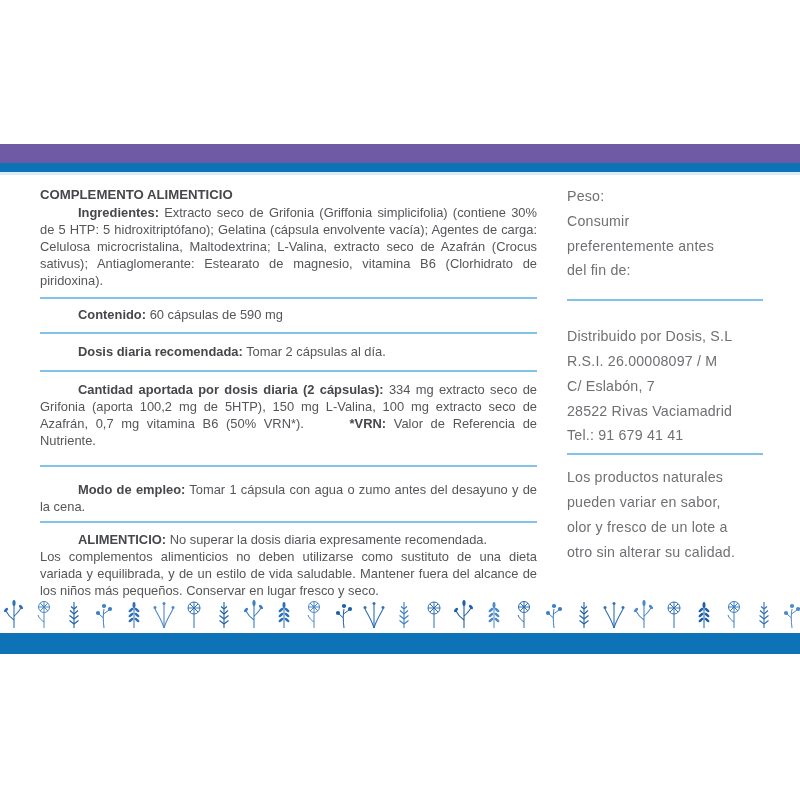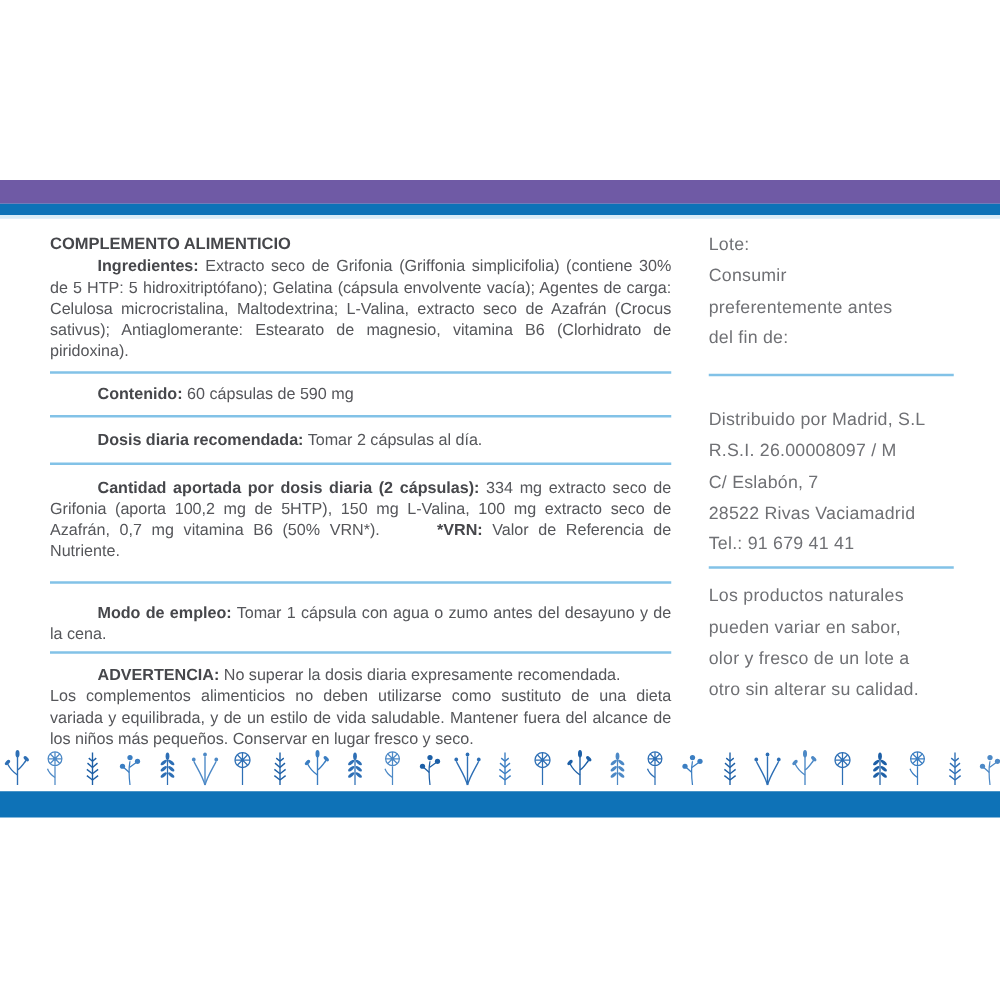--- a/index.html
+++ b/index.html
@@ -85,37 +85,37 @@
 
     <div>
       <span class="lbl">Modo de empleo:</span>
       <span>Tomar 1 cápsula con agua o zumo antes del desayuno y de la cena.</span>
     </div>
 
     <hr class="divider d5">
 
     <div>
       <div class="kv">
-        <span class="lbl">ADVERTENCIA:</span>
+        <span class="lbl">ALIMENTICIO:</span>
         <span>No superar la dosis diaria expresamente recomendada.</span>
       </div>
       <div>Los complementos alimenticios no deben utilizarse como sustituto de una dieta variada y equilibrada, y de un estilo de vida saludable. Mantener fuera del alcance de los niños más pequeños. Conservar en lugar fresco y seco.</div>
     </div>
   </div>
 
   <div class="right-col">
-    <div class="rline">Lote:</div>
+    <div class="rline">Peso:</div>
     <div class="rline">Consumir</div>
     <div class="rline">preferentemente antes</div>
     <div class="rline">del fin de:</div>
 
     <hr class="blank-line">
 
     <div class="addr">
-      <div class="rline">Distribuido por Madrid, S.L</div>
+      <div class="rline">Distribuido por Dosis, S.L</div>
       <div class="rline">R.S.I. 26.00008097 / M</div>
       <div class="rline">C/ Eslabón, 7</div>
       <div class="rline">28522 Rivas Vaciamadrid</div>
       <div class="rline">Tel.: 91 679 41 41</div>
     </div>
 
     <hr class="r-div">
 
     <div class="note">
       <div class="rline">Los productos naturales</div>

